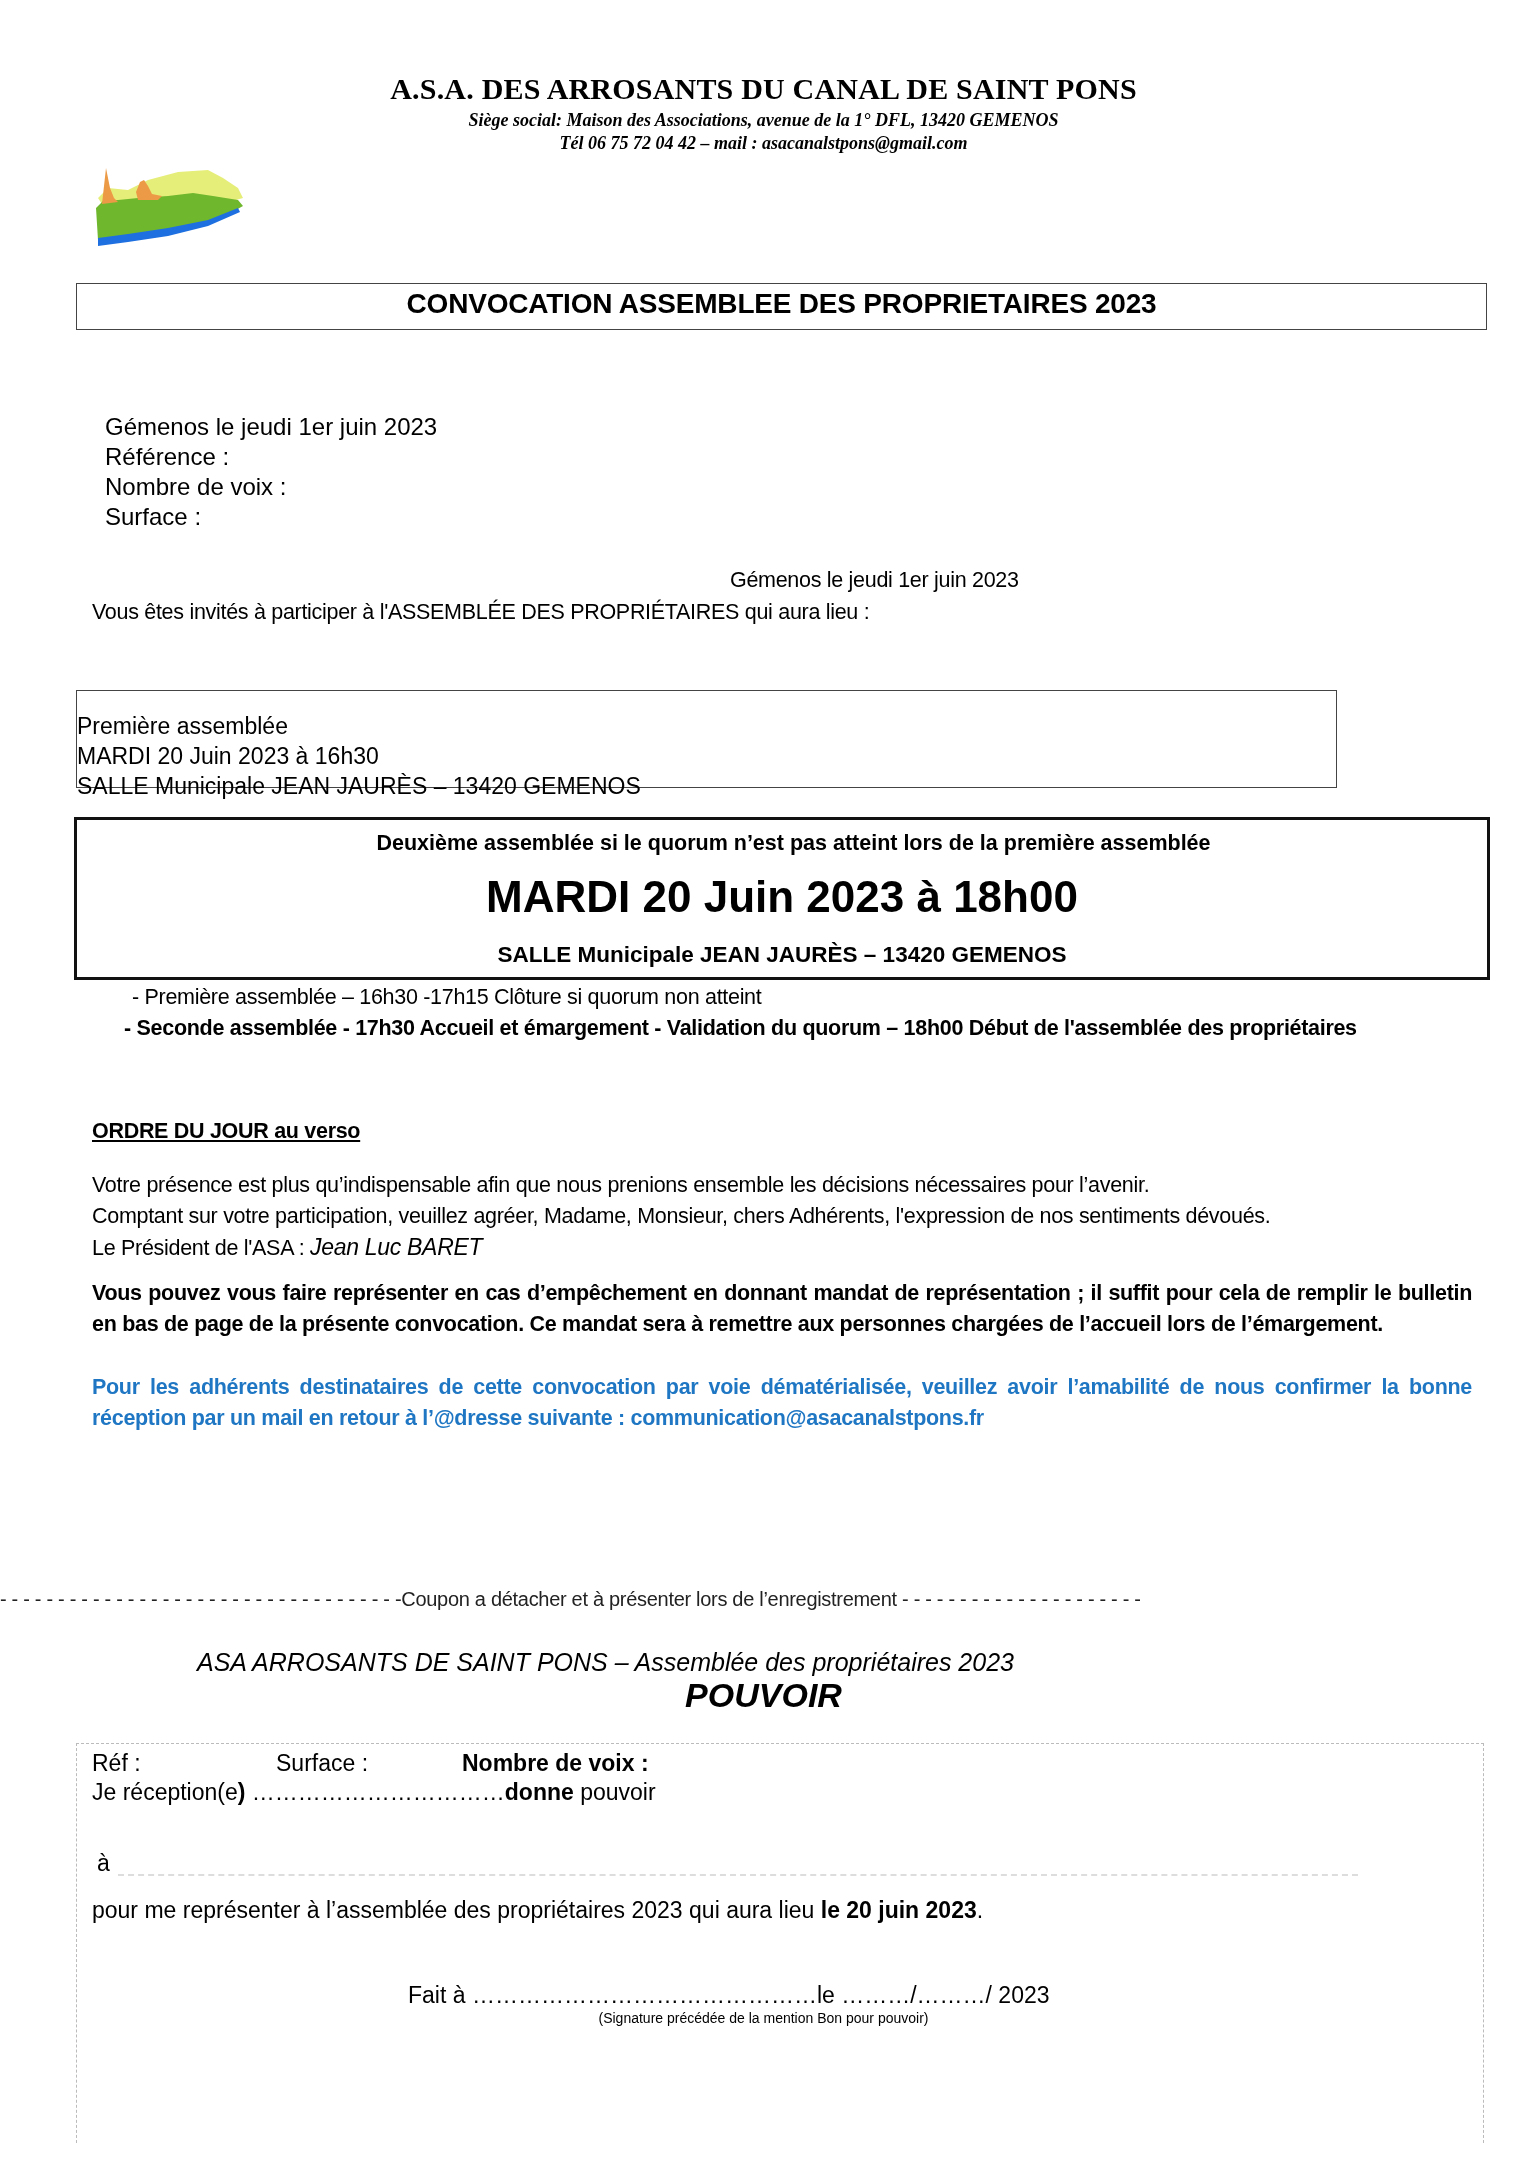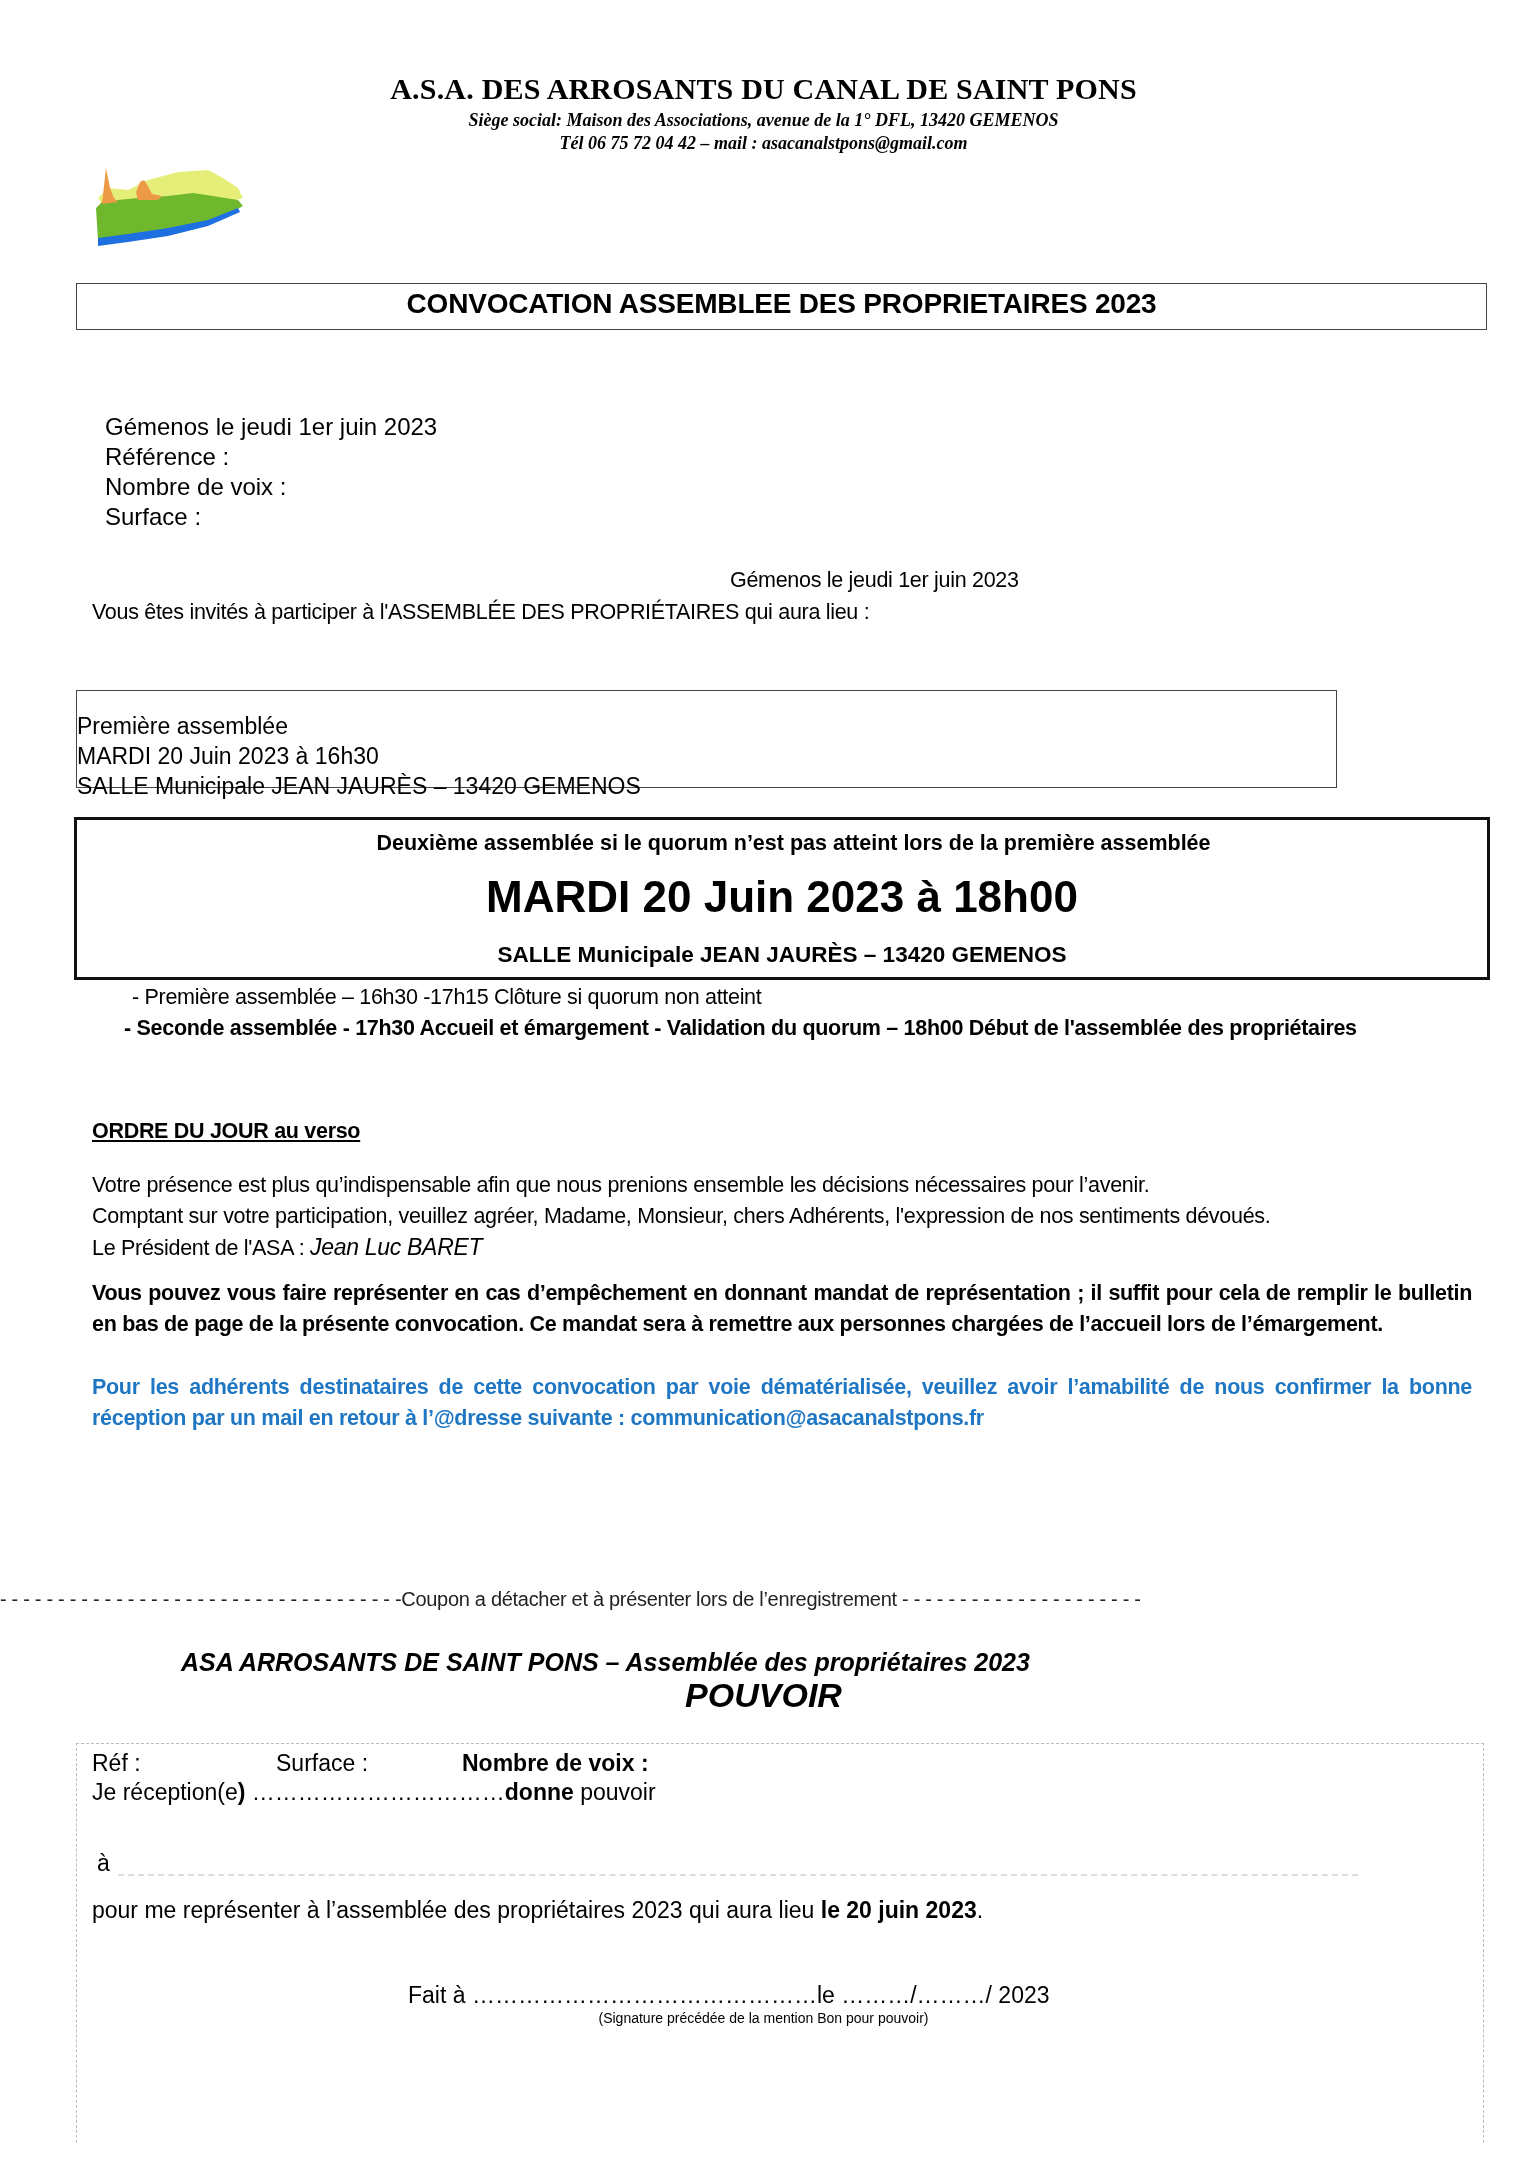--- a/index.html
+++ b/index.html
@@ -42,21 +42,21 @@
 
     .ordre { left: 92px; top: 1116px; }
     .para1 { left: 92px; top: 1170px; }
     .sig-name { font-style: italic; font-size: 23px; }
 
     .para2 { left: 92px; top: 1278px; width: 1380px; font-weight: bold; text-align: justify; line-height: 31px; }
     .para3 { left: 92px; top: 1372px; width: 1380px; font-weight: bold; color: #1f77c4; text-align: justify; line-height: 31px; }
 
     
     .cut-line { left: 0; top: 1588px; width: 1527px; font-size: 20px; white-space: nowrap; color: #222; }
-    .coupon-title { left: 0; width: 1211px; top: 1648px; text-align: center; font-size: 25px; font-weight: bold; font-style: italic; }
+    .coupon-title { left: 0; width: 1211px; top: 1648px; text-align: center; font-size: 25px; font-weight: normal; font-style: italic; }
     .coupon-sub { left: 0; width: 1527px; top: 1676px; text-align: center; font-size: 34px; font-weight: bold; font-style: italic; }
 
     .coupon-box { left: 76px; top: 1743px; width: 1408px; height: 400px; border-left: 1.5px dashed #bbb; border-right: 1.5px dashed #bbb; border-top: 1.5px dashed #bbb; box-sizing: border-box; }
     .c-row { font-size: 23px; line-height: 30px; }
     .c-ref { left: 92px; top: 1748px; }
     .c-surface { left: 276px; top: 1748px; }
     .c-voix { left: 462px; top: 1748px; font-weight: bold; }
     .c-sous { left: 92px; top: 1777px; }
     .c-a { left: 97px; top: 1848px; }
     .c-a-line { left: 118px; top: 1874px; width: 1240px; border-bottom: 2px dashed #ddd; height: 0; }

